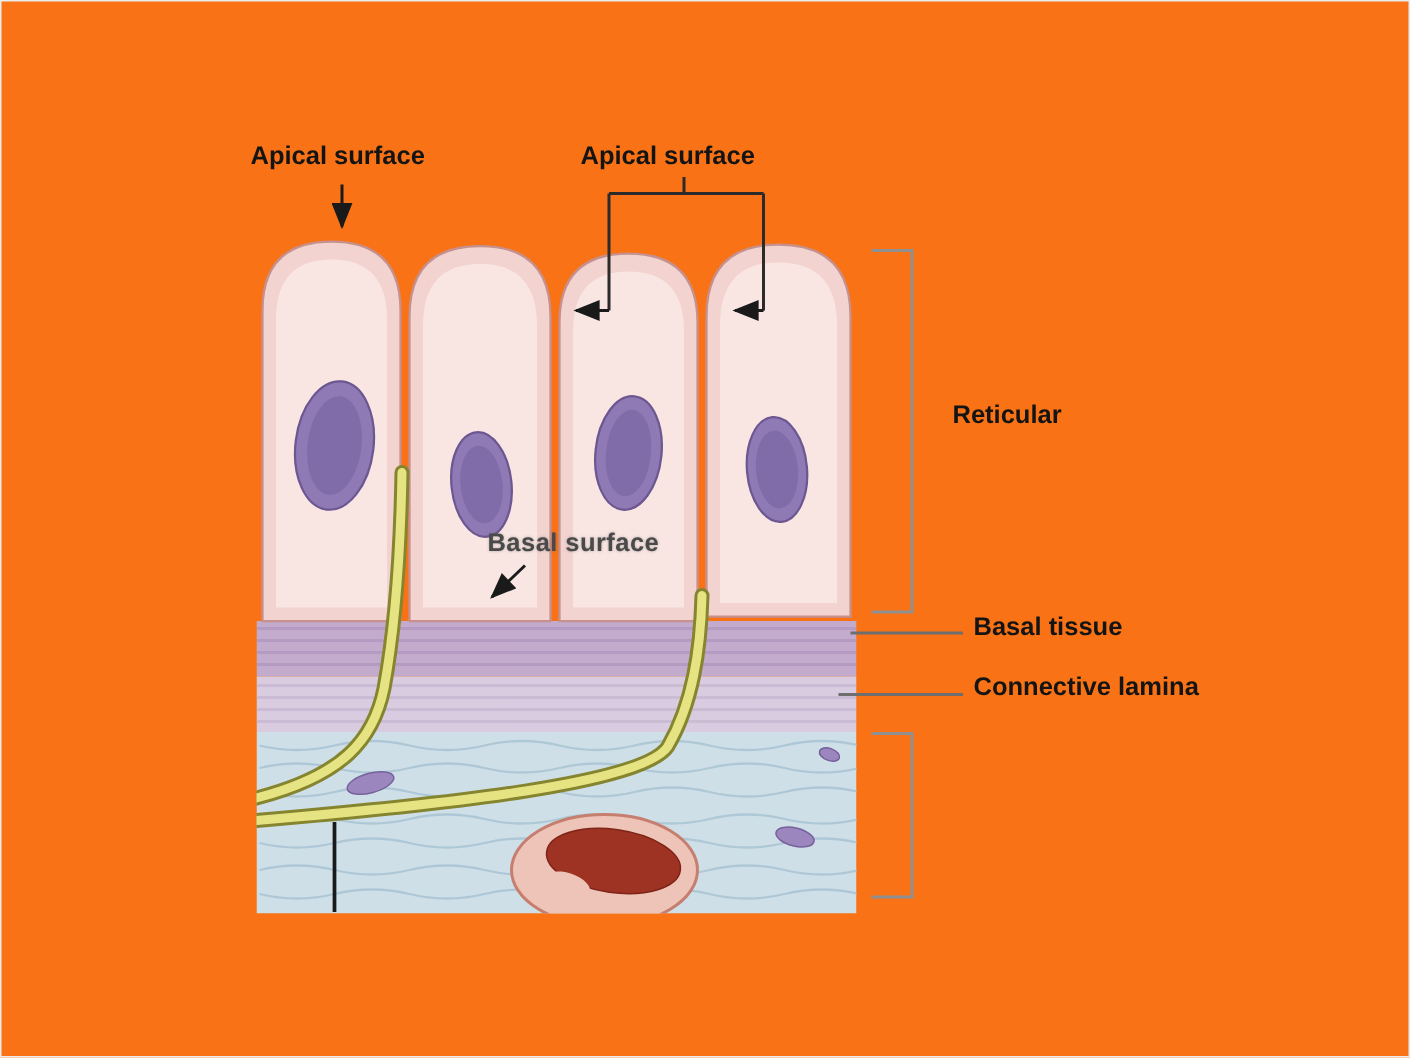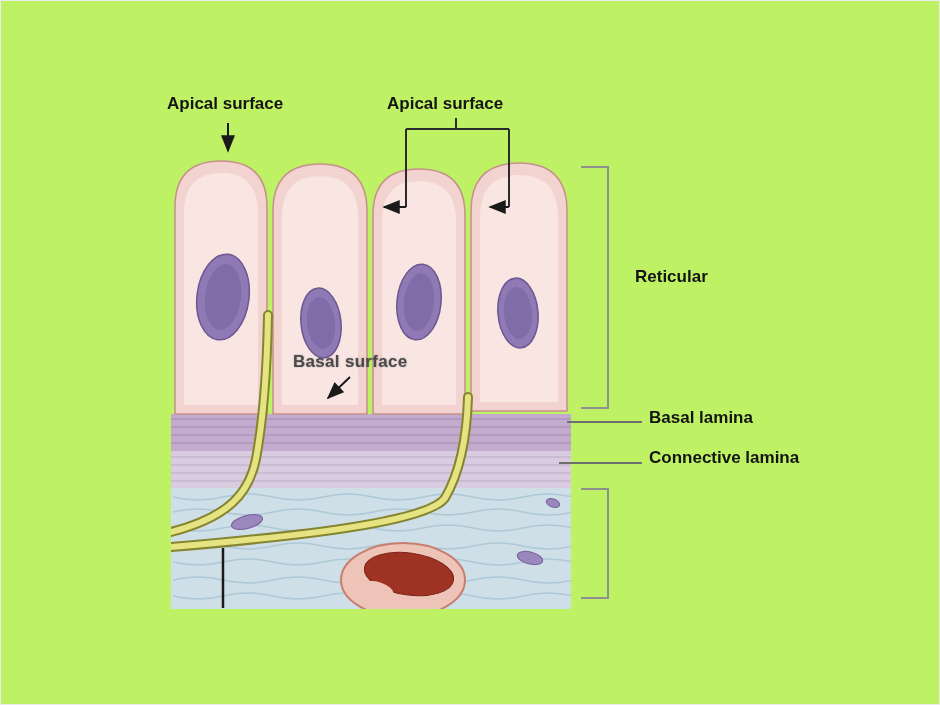--- a/index.html
+++ b/index.html
@@ -1,24 +1,24 @@
 <!DOCTYPE html>
 <html><head>
 <meta charset="utf-8">
 <style>
   * { margin:0; padding:0; box-sizing:border-box; }
   html,body { width:940px; height:705px; background:#ffffff;
               font-family:"Liberation Sans", sans-serif; }
-  .page { position:relative; width:940px; height:705px; background:#bef264;
+  .page { position:relative; width:940px; height:705px; background:#f97316;
           overflow:hidden; border:1px solid #ececec; }
   svg.art { position:absolute; left:0; top:0; }
   .lbl { position:absolute; font-size:17px; font-weight:600; color:#141414;
          white-space:nowrap; line-height:1.15; }
   .lbl.embedded { color:#4a4a4a; font-weight:700; letter-spacing:.3px;
-                  text-shadow:0 0 2px rgba(90,90,90,.45); }
+                  text-shadow:0 0 2px rgba(90,90,90,.45);margin-left:32px; }
 </style>
 </head>
 <body>
 
 <div class="page">
 
   <svg class="art" width="940" height="705" viewBox="0 0 940 705">
     <defs>
       <clipPath id="artClip">
           <rect x="170" y="150" width="400" height="458"></rect>
@@ -112,16 +112,16 @@
       <path d="M580,488 L607,488 L607,597 L580,597" stroke="#8f8f8f" stroke-width="2" fill="none"></path>
 
       <line x1="222" y1="547" x2="222" y2="607" stroke="#1a1a1a" stroke-width="2.5"></line>
     </g>
   </svg>
 
   <div class="lbl" style="left:166px; top:93px;">Apical surface</div>
   <div class="lbl" style="left:386px; top:93px;">Apical surface</div>
   <div class="lbl embedded" style="left:292px; top:351px;">Basal surface</div>
   <div class="lbl" style="left:634px; top:266px;">Reticular</div>
-  <div class="lbl" style="left:648px; top:407px;">Basal lamina</div>
+  <div class="lbl" style="left:648px; top:407px;">Basal tissue</div>
   <div class="lbl" style="left:648px; top:447px;">Connective lamina</div>
 
 </div>
 
 </body></html>

